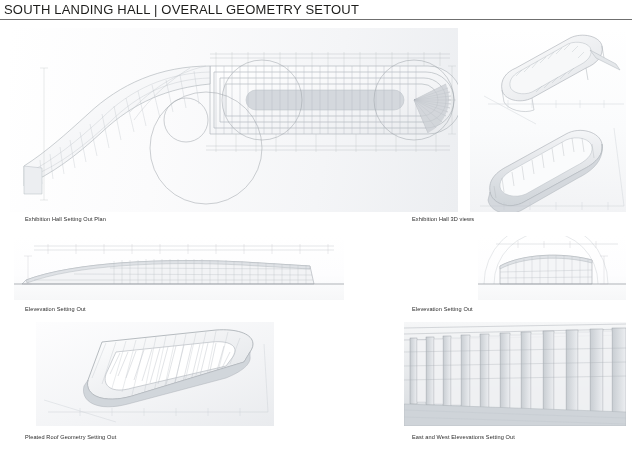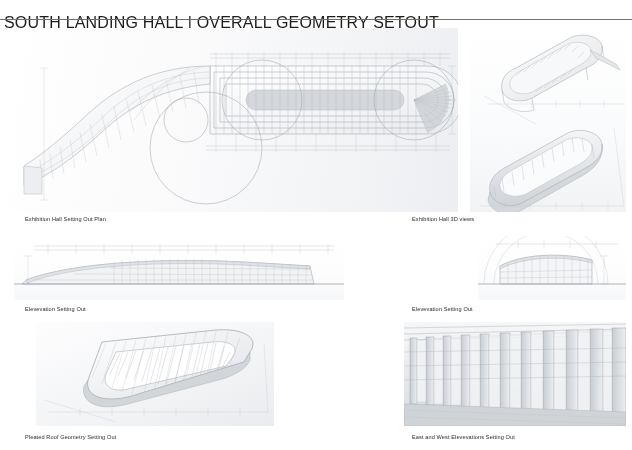--- a/index.html
+++ b/index.html
@@ -25,22 +25,22 @@
   .title-row {
     position: absolute;
     left: 0;
     top: 0;
     width: 632px;
     height: 22px;
   }
   .title-text {
     position: absolute;
     left: 4px;
-    top: 14px;
-    font-size: 16px;
+    top: 2px;
+    font-size: 13px;
     letter-spacing: 0.2px;
     color: #1d1d1b;
     white-space: nowrap;
   }
   .title-rule {
     position: absolute;
     left: 0;
     top: 19px;
     width: 632px;
     height: 1px;

